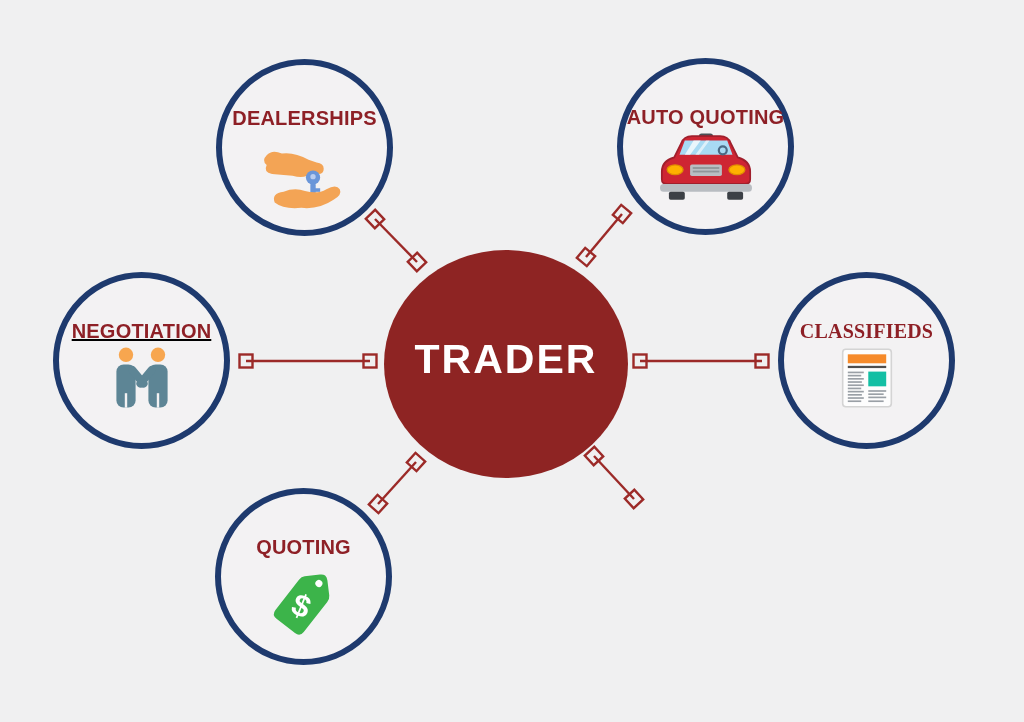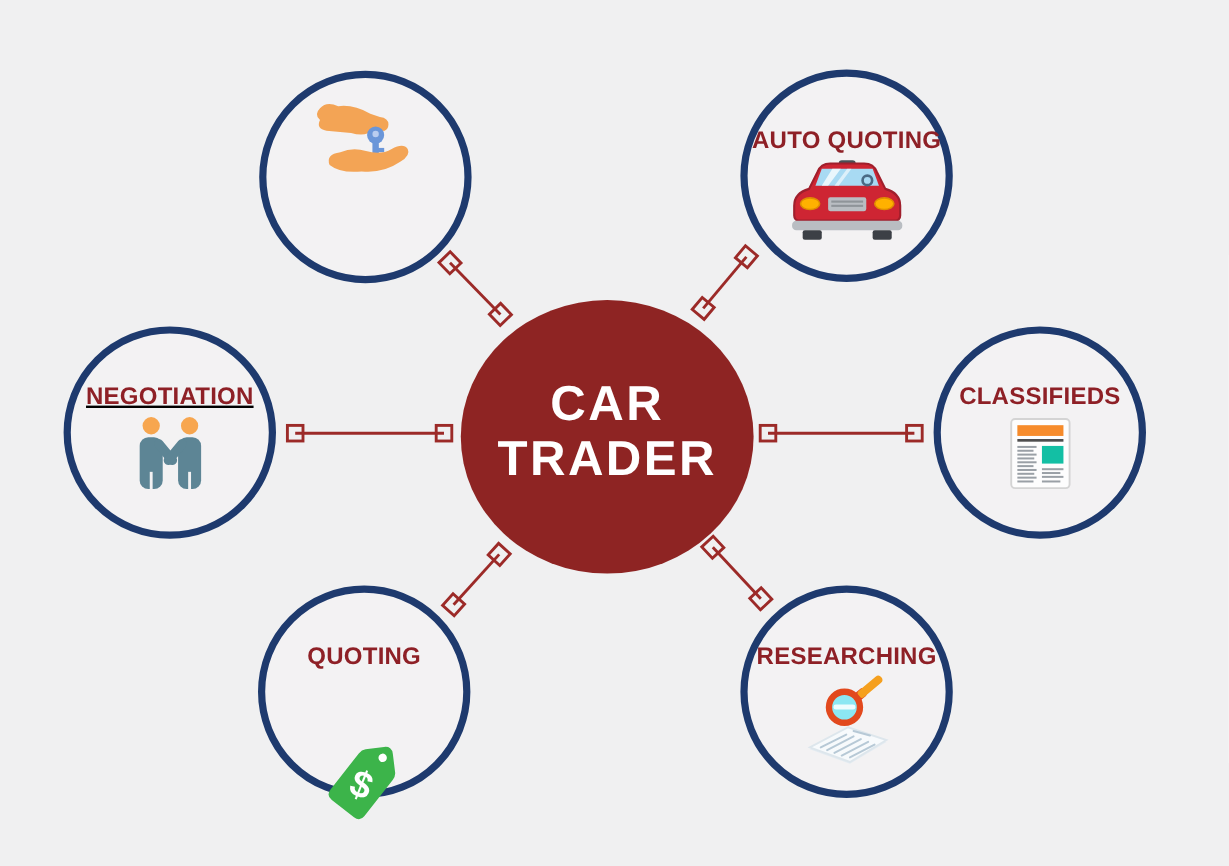--- a/index.html
+++ b/index.html
@@ -37,22 +37,22 @@
   .node-label{
     margin-top:42px;
     font-weight:bold;font-size:20px;
     color:#8e2026;letter-spacing:0.2px;
     white-space:nowrap;
   }
   .node-icon{margin-top:3px;display:flex;align-items:center;justify-content:center;}
   .n-dealerships{left:216px;top:59px;}
   .n-autotrader{left:617px;top:58px;}
   .n-negotiation{left:53px;top:272px;text-decoration:underline;}
-  .n-classifieds{left:778px;top:272px;}
-  .n-quoting{left:215px;top:488px;gap:48px;}
+  .n-classifieds{left:778px;top:272px;font-family:Liberation Serif, serif;}
+  .n-quoting{left:215px;top:488px;}
   .n-researching{left:617px;top:488px;}
   
   .connectors{position:absolute;left:0;top:0;pointer-events:none;}
   .conn line{stroke:#9c2a28;stroke-width:2.4;}
   .conn rect{stroke:#9c2a28;stroke-width:2.4;fill:none;}
   .tag-dollar{font-family:"Liberation Sans",sans-serif;}
 </style>
 </head>
 <body>
 
@@ -92,26 +92,26 @@
 
     <g class="conn">
       <line x1="594" y1="456" x2="634" y2="499"></line>
       <rect x="587.5" y="449.5" width="13" height="13" transform="rotate(47 594 456)"></rect>
       <rect x="627.5" y="492.5" width="13" height="13" transform="rotate(47 634 499)"></rect>
     </g>
   </svg>
 
   <div class="hub">
     <div class="hub-text">
-      <div>CAR</div>
       <div>TRADER</div>
     </div>
   </div>
 
   <div class="node n-dealerships">
+    <div class="node-label">DEALERSHIPS</div>
     <div class="node-icon">
       <svg width="90" height="82" viewBox="0 0 100 92">
         <path d="M7 25 Q1 31 7 36 Q3 44 13 46 L36 48 Q50 52 57 45 L63 46 Q71 47 71 40 Q71 34 63 33 L54 30 Q38 21 24 23 Q13 18 7 25 Z" fill="#f3a455"></path>
         <g fill="#6a96d9">
           <circle cx="59" cy="50" r="8"></circle>
           <rect x="56" y="56" width="6" height="17" rx="2"></rect>
           <rect x="61" y="62" width="6" height="4"></rect>
           <rect x="61" y="68" width="5" height="4"></rect>
         </g>
         <circle cx="59" cy="49" r="3" fill="#b9cdf0"></circle>
@@ -197,35 +197,14 @@
       <svg width="80" height="78" viewBox="0 0 100 100">
         <g transform="rotate(38 50 52)">
           <path d="M50 8 Q53 8 56 11 L70 25 Q73 28 73 33 L73 82 Q73 90 65 90 L35 90 Q27 90 27 82 L27 33 Q27 28 30 25 L44 11 Q47 8 50 8 Z" fill="#3cb44a"></path>
           <circle cx="50" cy="21" r="4.5" fill="#ffffff"></circle>
           <text class="tag-dollar" x="50" y="71" font-size="40" font-weight="bold" fill="#ffffff" text-anchor="middle" transform="rotate(-16 50 58)">$</text>
         </g>
       </svg>
     </div>
   </div>
 
-  <div class="node n-researching">
-    <div class="node-label">RESEARCHING</div>
-    <div class="node-icon">
-      <svg width="100" height="76" viewBox="0 0 110 100">
-        <polygon points="14,82 56,60 98,74 58,98" fill="#e3ebf1"></polygon>
-        <polygon points="14,80 56,58 98,72 58,96" fill="#f7fafc" stroke="#dde6ec" stroke-width="2"></polygon>
-        <g stroke="#b7c9d6" stroke-width="2.2" stroke-linecap="round">
-          <line x1="26" y1="80" x2="54" y2="66"></line>
-          <line x1="33" y1="83" x2="62" y2="68"></line>
-          <line x1="41" y1="86" x2="70" y2="71"></line>
-          <line x1="49" y1="89" x2="78" y2="74"></line>
-          <line x1="58" y1="91" x2="85" y2="77"></line>
-          <line x1="62" y1="62" x2="80" y2="67"></line>
-        </g>
-        <line x1="66" y1="25" x2="72" y2="20" stroke="#e2491d" stroke-width="10" stroke-linecap="round"></line>
-        <line x1="71" y1="21" x2="89" y2="6" stroke="#f5a01e" stroke-width="9" stroke-linecap="round"></line>
-        <circle cx="52" cy="36" r="17" fill="#8ce7f2" stroke="#e2491d" stroke-width="7"></circle>
-        <rect x="40" y="33" width="24" height="5.5" rx="2.5" fill="#ffffff" opacity="0.85"></rect>
-      </svg>
-    </div>
-  </div>
 
 </div>
 
 </body></html>

